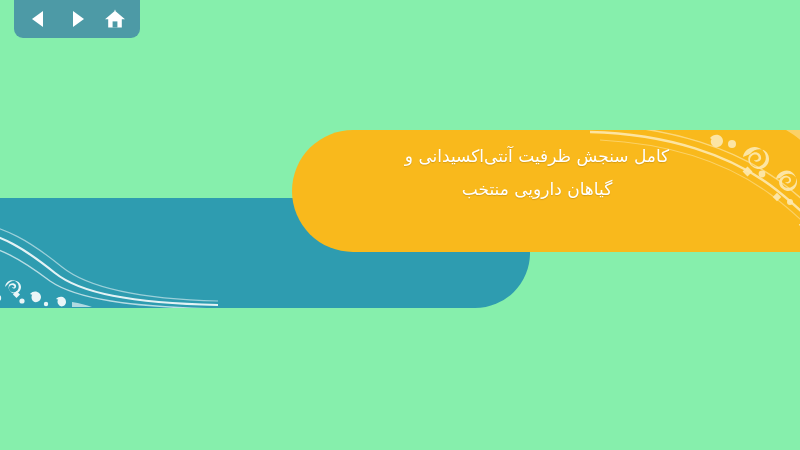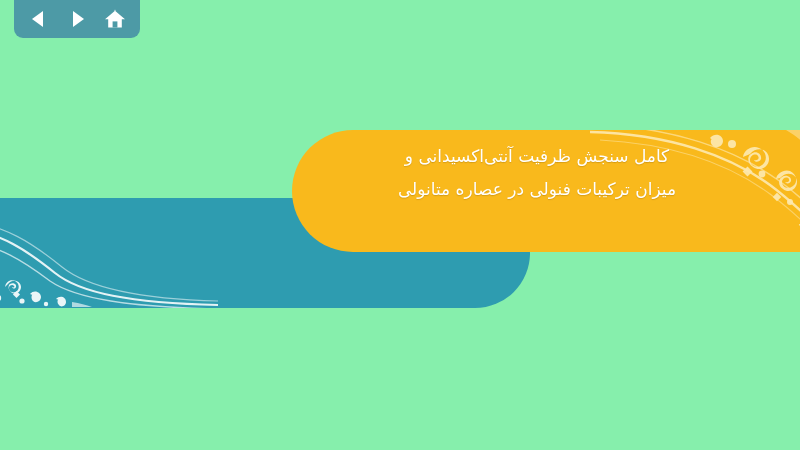--- a/index.html
+++ b/index.html
@@ -185,17 +185,17 @@
         <rect x="154" y="38" width="7" height="7" transform="rotate(45 157.5 41.5)"></rect>
         <rect x="184" y="64" width="6" height="6" transform="rotate(45 187 67)"></rect>
         <rect x="210" y="92" width="5.5" height="5.5" transform="rotate(45 212.7 94.7)"></rect>
         <path d="M196,0 c14,8 26,20 36,34 l0,-34 z" opacity="0.55"></path>
         <path d="M236,40 c8,12 12,24 14,38 l0,-38 z" opacity="0.5"></path>
       </g>
     </svg>
 
     <div id="title-text">
       <span class="title-line">کامل سنجش ظرفیت آنتی‌اکسیدانی و</span>
-      <span class="title-line">میزان ترکیبات فنولی در عصاره متانولی</span>
+      <span class="title-line">گیاهان دارویی منتخب</span>
     </div>
   </div>
 
 </div>
 
 </body></html>

